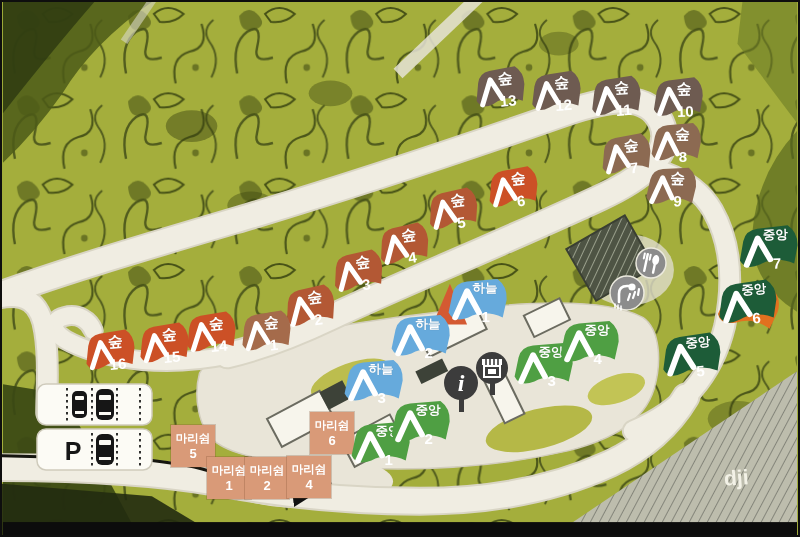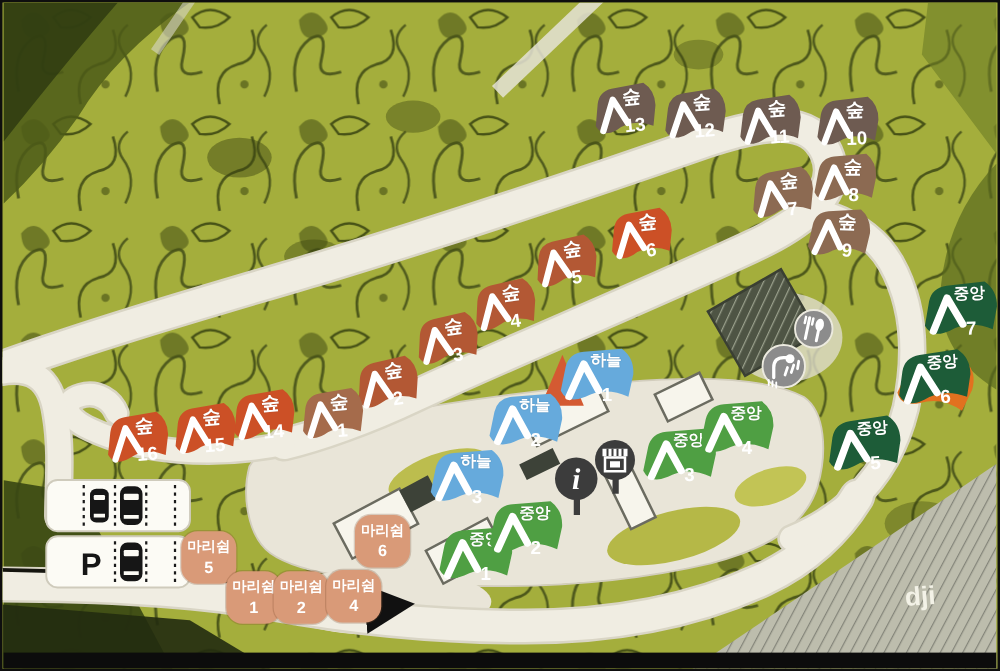--- a/index.html
+++ b/index.html
@@ -8,22 +8,22 @@
     background:#a4ae3c;border:2px solid #0e0e0e;box-sizing:border-box;
     font-family:"Liberation Sans","DejaVu Sans",sans-serif;
   }
   #bg{position:absolute;left:0;top:0;z-index:1;}
   .tent{position:absolute;z-index:3;color:#fff;font-weight:bold;}
   .tent .tent-svg{position:absolute;left:0;top:0;width:100%;height:100%;overflow:visible;}
   .t-label{position:absolute;top:6%;left:32%;right:2%;text-align:center;line-height:1;text-shadow:0 0 1px rgba(0,0,0,.25);}
   .t-num{position:absolute;bottom:7%;left:38%;right:6%;text-align:center;line-height:1;font-size:15px;}
   .mari{
     position:absolute;z-index:2;background:#d99a78;color:#fff;font-weight:bold;
-    text-align:center;border-radius:13px;display:flex;flex-direction:column;
-    justify-content:center;gap:1px;box-shadow:0 0 0 1px rgba(120,70,40,.25);
+    text-align:center;border-radius:0;display:flex;flex-direction:column;
+    justify-content:center;gap:1px;box-shadow:0 0 0 1px rgba(120,70,40,.25);margin-left:26px;
   }
   .mari .m-label{font-size:11.5px;line-height:1.15;}
   .mari .m-num{font-size:13px;line-height:1;}
   .fac{position:absolute;z-index:2;}
   #parking-sign{position:absolute;left:34px;top:381px;z-index:2;}
   #watermark{
     position:absolute;left:722px;top:464px;z-index:2;color:#f6f5ea;
     font-weight:bold;font-size:21px;transform:rotate(-4deg);letter-spacing:0px;opacity:.96;
   }
 </style>

